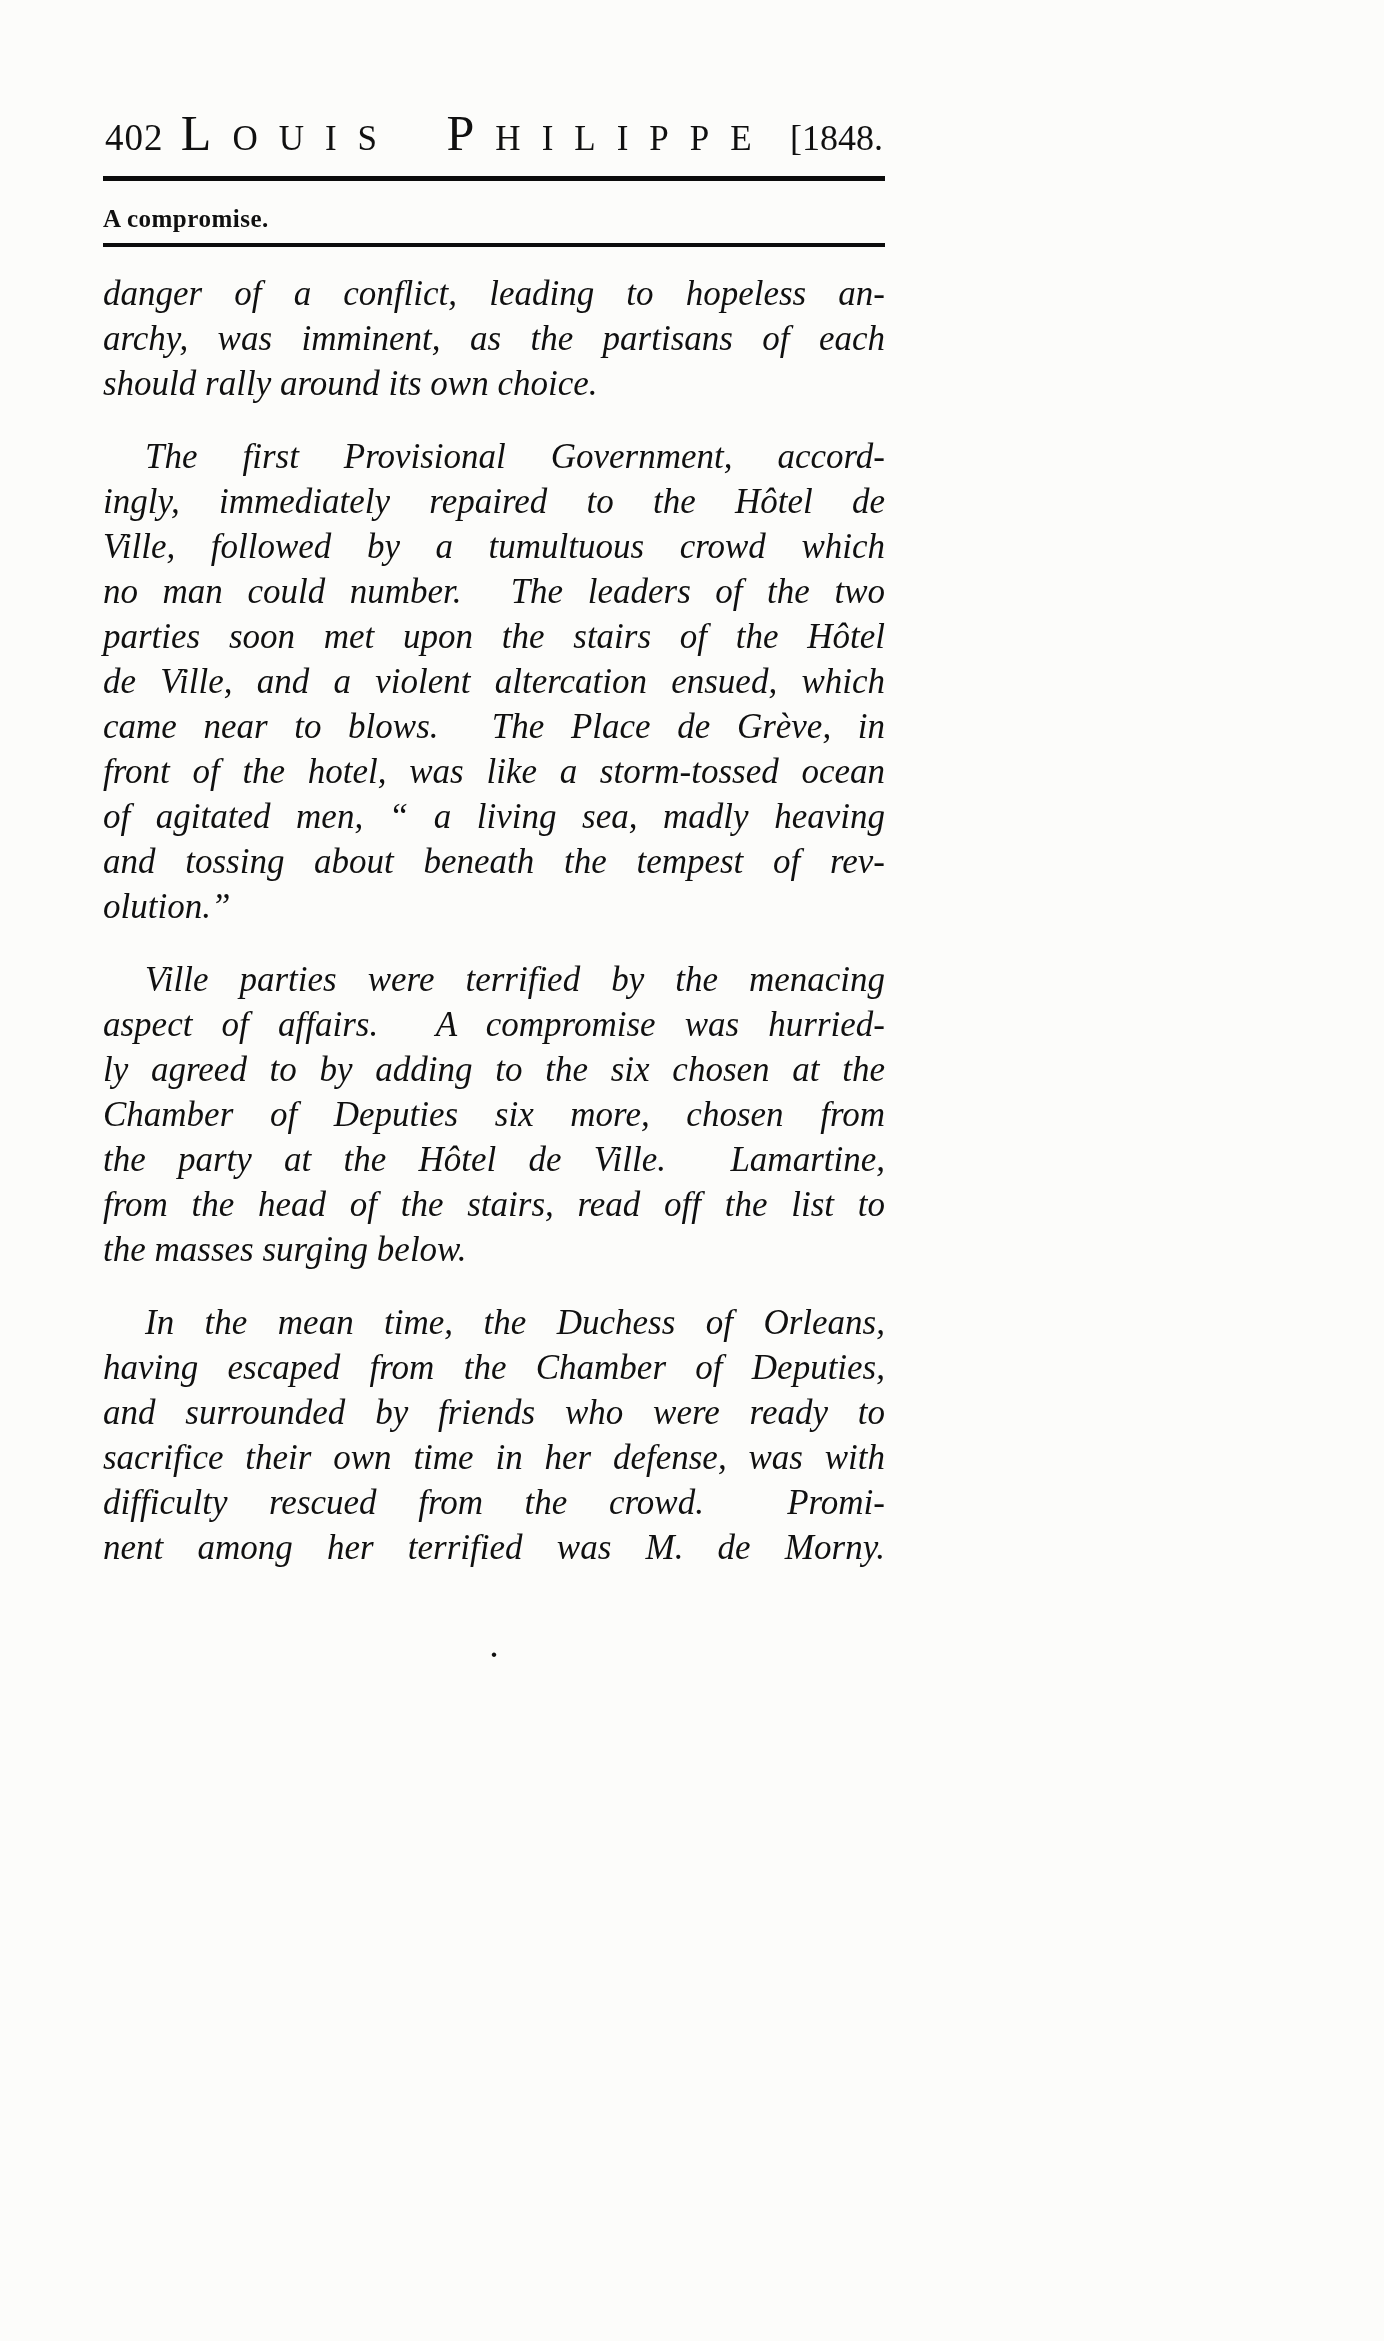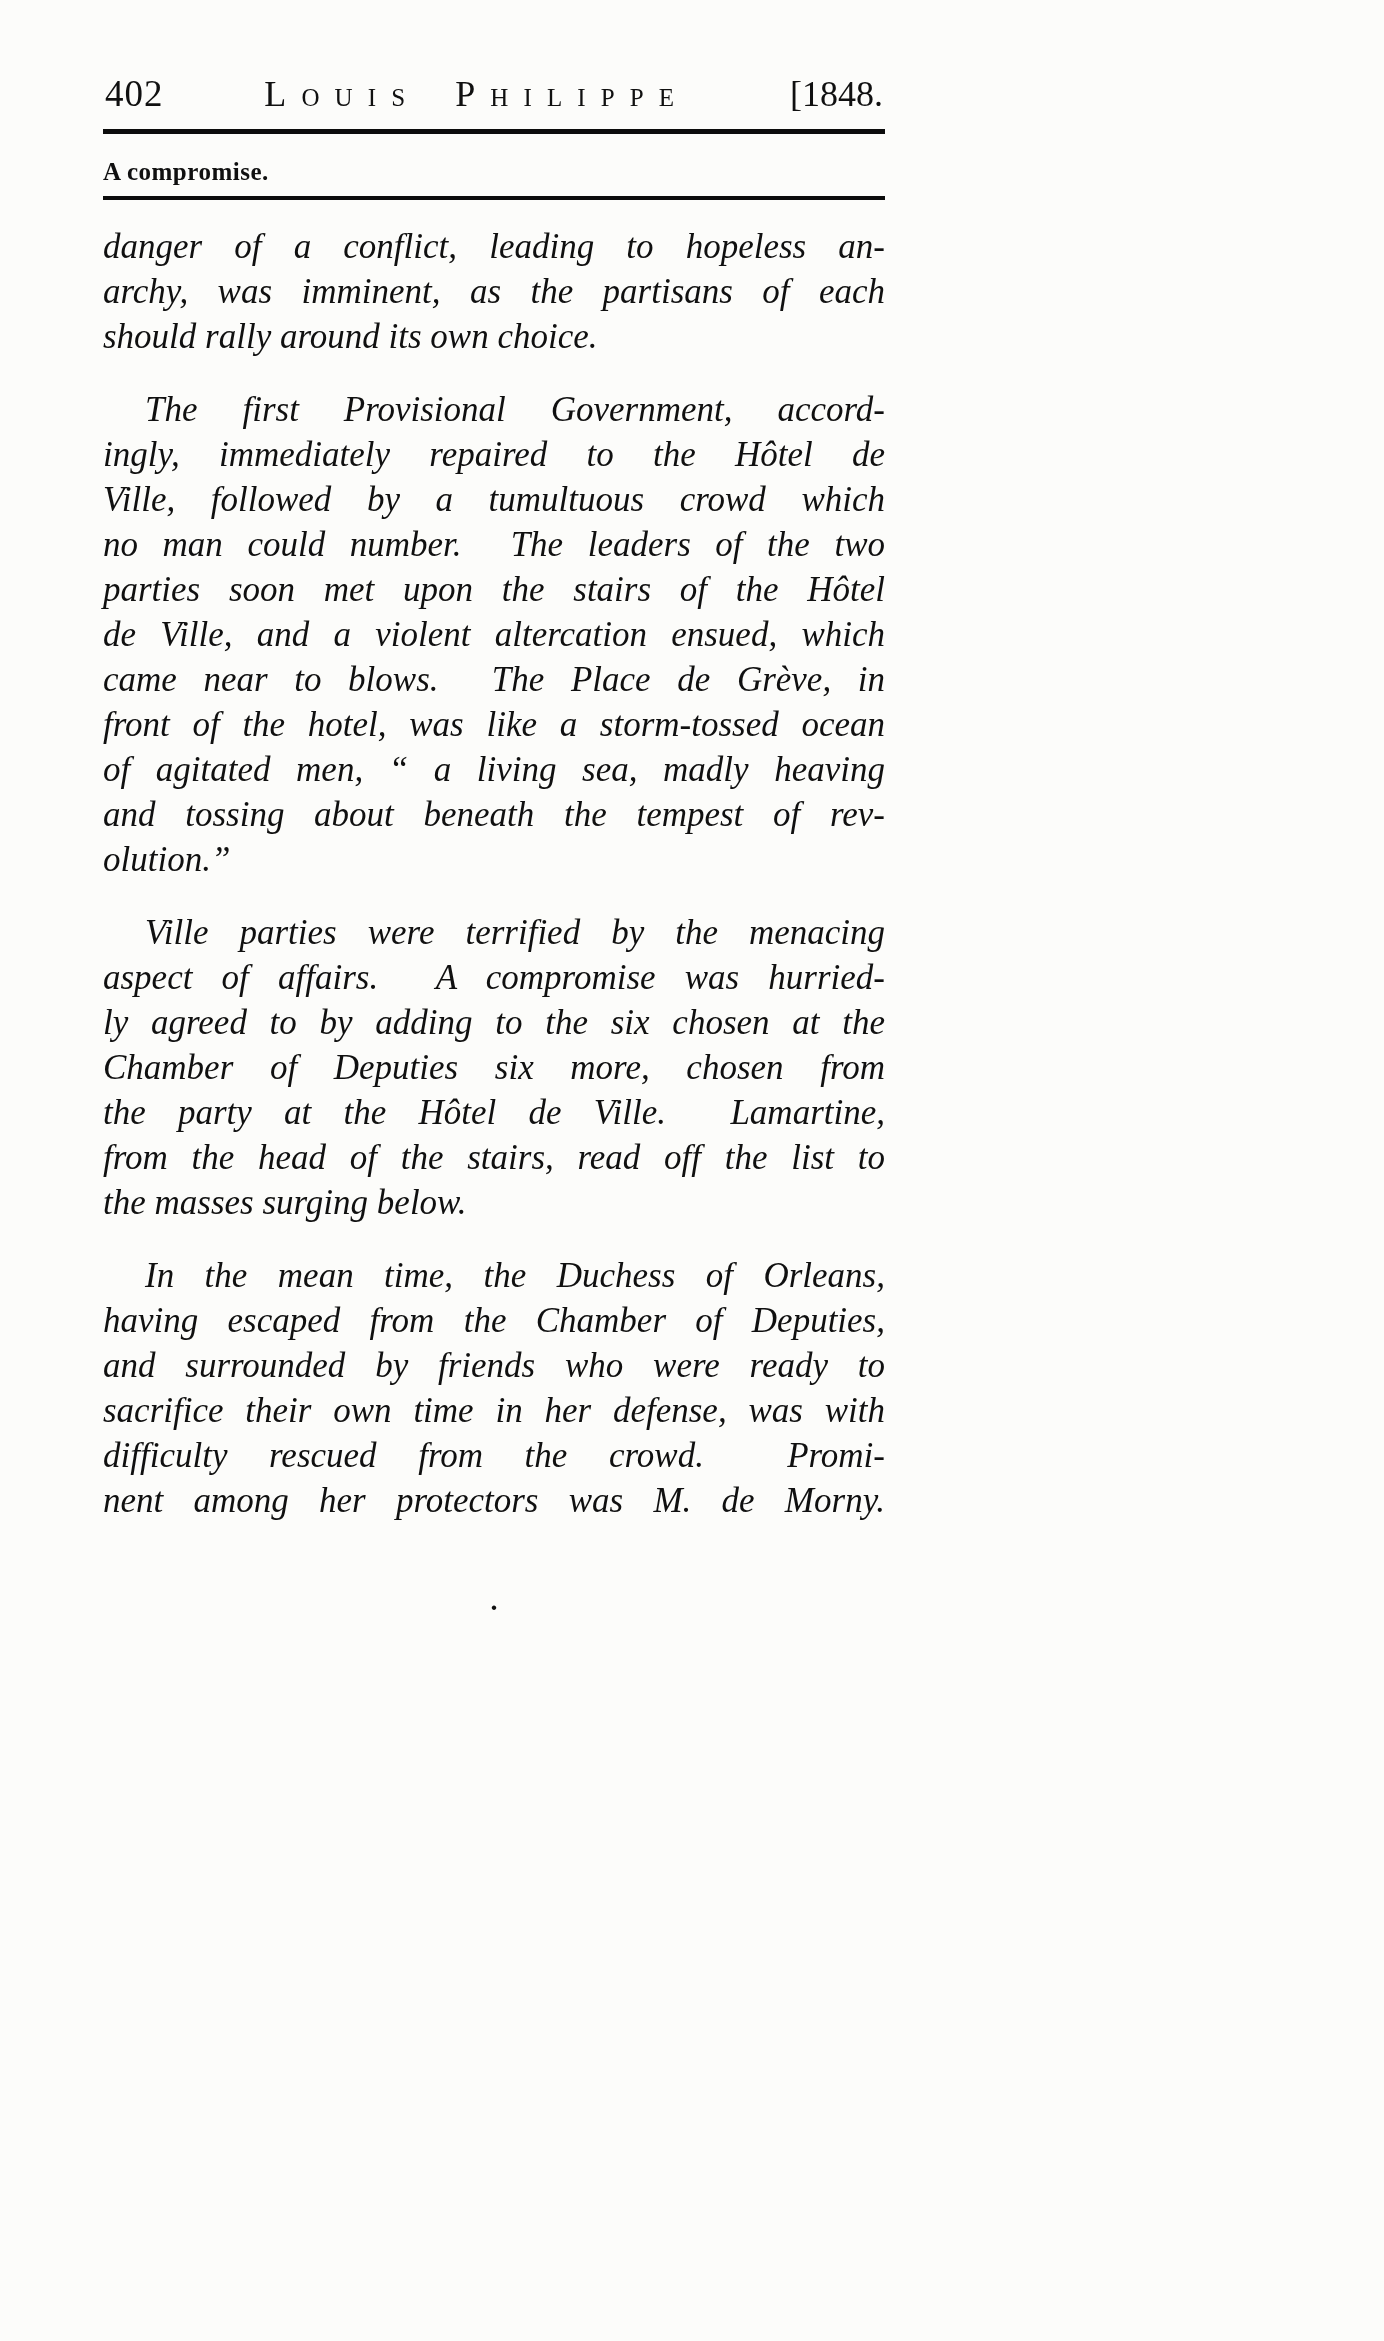--- a/index.html
+++ b/index.html
@@ -27,23 +27,24 @@
     justify-content: space-between;
     padding: 0 2px;
     text-align: center;
   }
   .page-number {
     font-size: 37px;
     letter-spacing: 1px;
   }
   .running-title {
     font-variant: small-caps;
-    font-size: 36px;
+    font-size: 50px;
     letter-spacing: 0.42em;
     word-spacing: 0.30em;
+    margin-top: 32px;
   }
   .edition-year {
     font-size: 36px;
   }
   .rule {
     height: 5px;
     background: #0c0c0c;
     margin-top: 14px;
   }
   .rule.thin {
@@ -121,18 +122,18 @@
       <div class="line just">ly agreed to by adding to the six chosen at the</div>
       <div class="line just">Chamber of Deputies six more, chosen from</div>
       <div class="line just">the party at the Hôtel de Ville.  Lamartine,</div>
       <div class="line just">from the head of the stairs, read off the list to</div>
       <div class="line">the masses surging below.</div>
       <div class="line just indent">In the mean time, the Duchess of Orleans,</div>
       <div class="line just">having escaped from the Chamber of Deputies,</div>
       <div class="line just">and surrounded by friends who were ready to</div>
       <div class="line just">sacrifice their own time in her defense, was with</div>
       <div class="line just">difficulty rescued from the crowd.  Promi-</div>
-      <div class="line just">nent among her protectors was M. de Morny.</div>
+      <div class="line just">nent among her terrified was M. de Morny.</div>
     </div>
 
   <div class="printers-mark">.</div>
 
 </div>
 
 </body></html>

